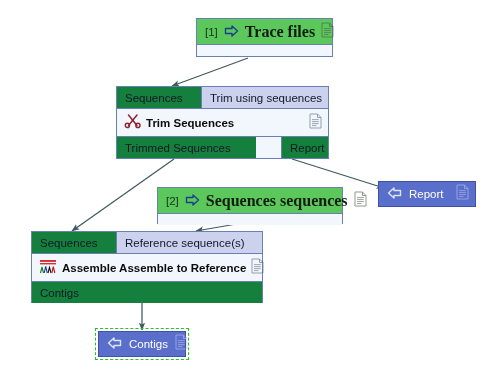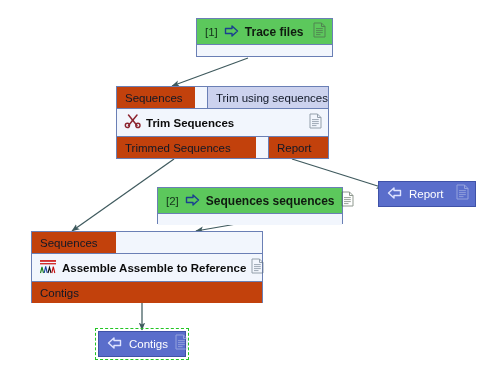--- a/index.html
+++ b/index.html
@@ -49,24 +49,25 @@
     gap: 6px;
   }
   .io-idx {
     color: #14331a;
     font-size: 11.5px;
     font-weight: 400;
     letter-spacing: 0px;
   }
   .io-title {
     color: #101b10;
-    font-size: 12px;
+    font-size: 16px;
     font-weight: 700;
     white-space: nowrap;
     flex: 1;
+    font-family: Liberation Serif, serif;
   }
   .io-body {
     height: 11px;
     background: #f2f6fd;
   }
 
   
   .proc-node {
     border: 1px solid #6a7fb5;
     background: #f2f6fd;
@@ -74,37 +75,37 @@
   .port-row {
     display: flex;
     height: 22px;
     box-sizing: border-box;
   }
   .port-row.in-row {
     border-bottom: 1px solid #6a7fb5;
   }
   .port-row.out-row {
     border-top: 1px solid #6a7fb5;
+    gap: 25px;
   }
   .port {
     display: flex;
     align-items: center;
     padding-left: 8px;
     box-sizing: border-box;
     font-size: 11.5px;
     color: #111827;
     white-space: nowrap;
-    background: #c2410c;
+    background: #15803d;
   }
   .port.shaded {
     background: #ccd2ee;
   }
   .port.divider {
     border-left: 1px solid #6a7fb5;
-    margin-left: 12px;
   }
   .proc-main {
     display: flex;
     align-items: center;
     height: 27px;
     padding: 0 6px 0 7px;
     box-sizing: border-box;
     gap: 5px;
     background: #f2f6fd;
   }
@@ -257,20 +258,21 @@
           </g>
         </svg>
       </span>
     </div>
     <div class="io-body"></div>
   </div>
 
   <div class="node proc-node" style="left:31px; top:231px; width:232px; height:72px;">
     <div class="port-row in-row">
       <div class="port" style="width:84px;">Sequences</div>
+      <div class="port shaded divider" style="flex:1;">Reference sequence(s)</div>
     </div>
     <div class="proc-main">
       <span class="icon">
         <svg width="18" height="17" viewBox="0 0 18 17">
           <rect x="1" y="3" width="16" height="1.9" fill="#d32f2f"></rect>
           <rect x="1" y="6" width="16" height="1.4" fill="#d32f2f"></rect>
           <path d="M1.5,16 L3,10 L4.5,16" fill="none" stroke="#1a7a1a" stroke-width="1.1"></path>
           <path d="M5.2,16 L6.7,9.3 L8.2,16" fill="none" stroke="#1a3fa0" stroke-width="1.1"></path>
           <path d="M9,16 L10.5,10.4 L12,16" fill="none" stroke="#111111" stroke-width="1.1"></path>
           <path d="M12.8,16 L14.3,9.6 L15.8,16" fill="none" stroke="#c41010" stroke-width="1.1"></path>

